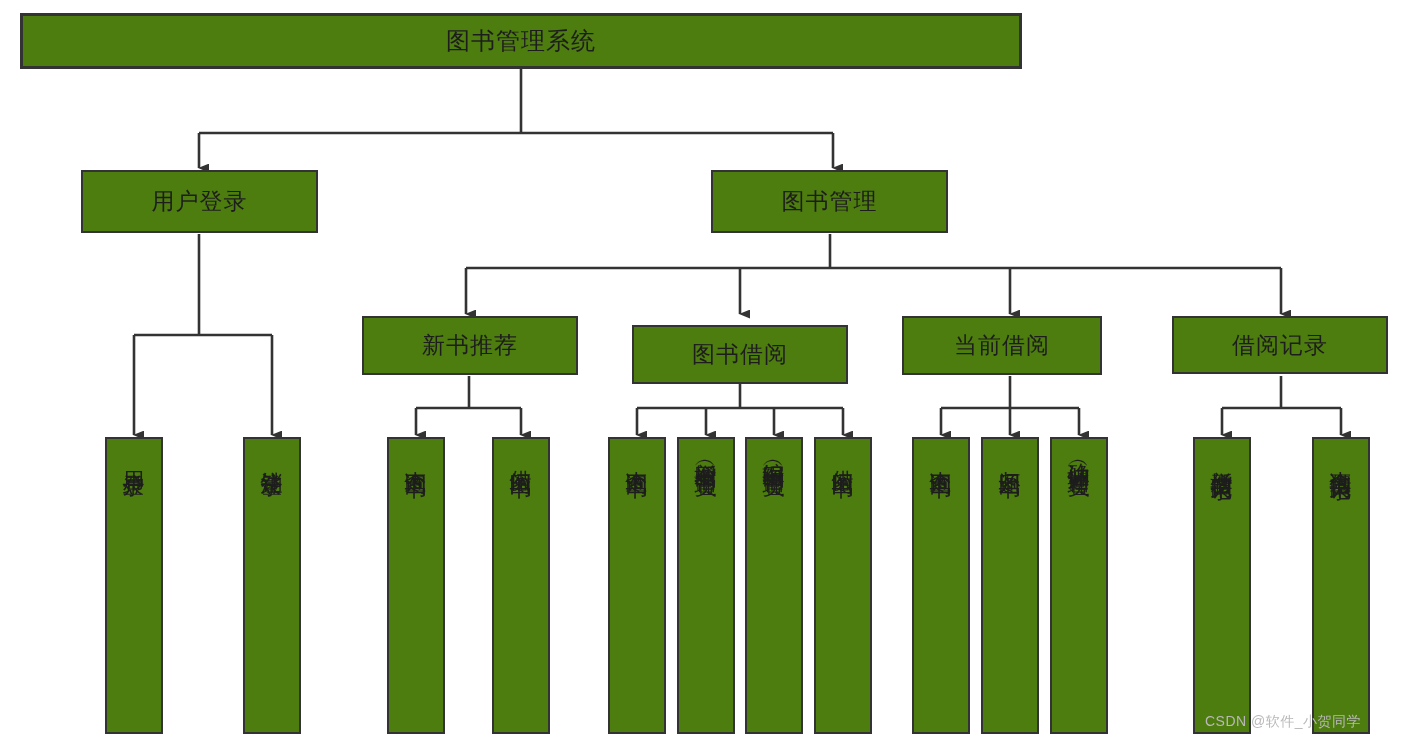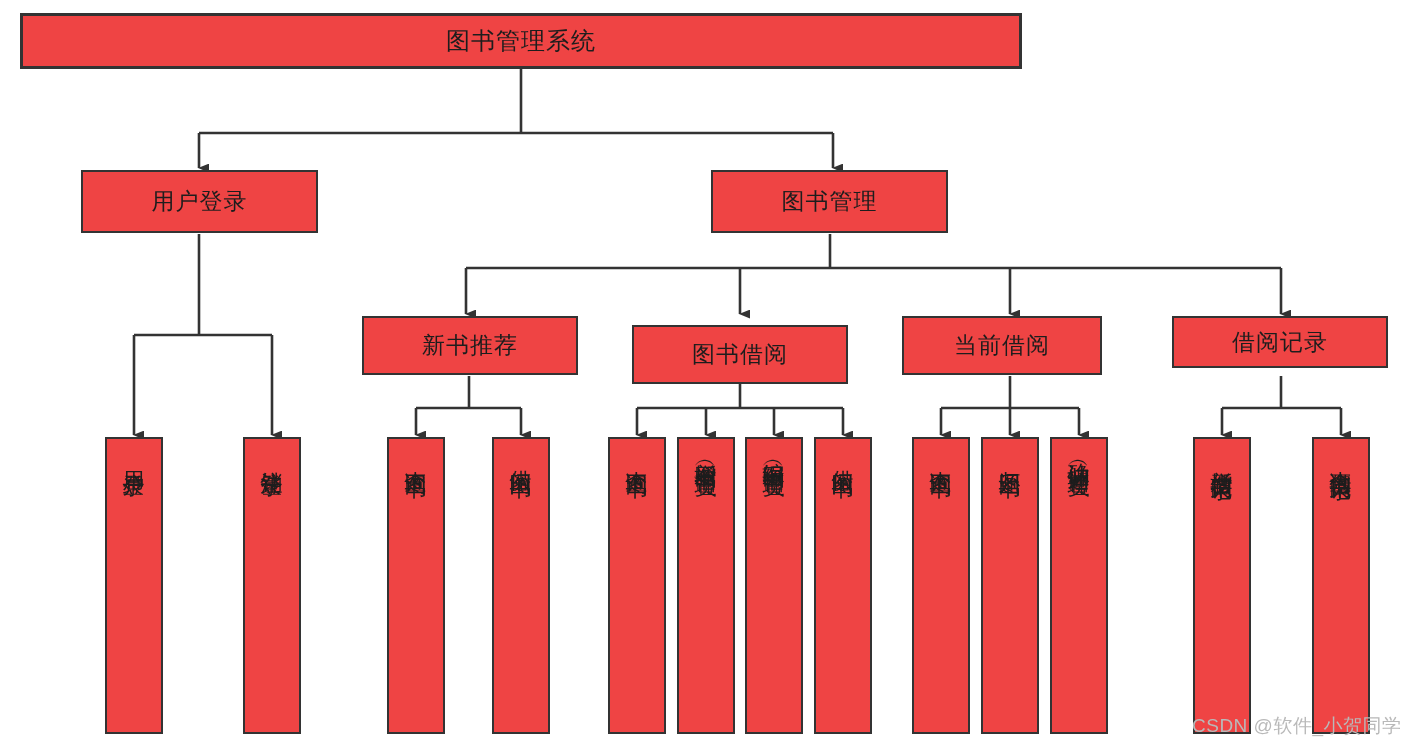--- a/index.html
+++ b/index.html
@@ -18,21 +18,21 @@
   svg.links{
     position:absolute;
     left:0; top:0;
     width:1405px;
     height:747px;
     pointer-events:none;
   }
   .node{
     position:absolute;
     box-sizing:border-box;
-    background:#ef4444;
+    background:#4d7c0f;
     border:2.5px solid #333333;
     display:flex;
     align-items:center;
     justify-content:center;
     color:#1d1d1d;
   }
   .node.root{
     border-width:3px;
   }
   .node .lbl{
@@ -63,25 +63,26 @@
     line-height:1.05;
     letter-spacing:2px;
     white-space:nowrap;
     margin-top:6px;
   }
   .v-node.pad-top .lbl{
     margin-top:14px;
   }
   .watermark{
     position:absolute;
-    font-size:19px;
+    font-size:14px;
     color:#b9b9b9;
     white-space:nowrap;
     letter-spacing:0.5px;
     pointer-events:none;
+    margin-left:13px;
   }
 </style>
 </head>
 <body>
 
 <div id="canvas">
 
   <svg class="links" viewBox="0 0 1405 747" xmlns="http://www.w3.org/2000/svg">
     <defs>
       <marker id="arrow" markerWidth="10" markerHeight="11" refX="4.4" refY="10" orient="auto" markerUnits="userSpaceOnUse">
@@ -149,21 +150,21 @@
   </div>
 
   <div class="node h-node" style="left:632px; top:325px; width:216px; height:59px;">
     <span class="lbl">图书借阅</span>
   </div>
 
   <div class="node h-node" style="left:902px; top:316px; width:200px; height:59px;">
     <span class="lbl">当前借阅</span>
   </div>
 
-  <div class="node h-node" style="left:1172px; top:316px; width:216px; height:52px;">
+  <div class="node h-node" style="left:1172px; top:316px; width:216px; height:58px;">
     <span class="lbl">借阅记录</span>
   </div>
 
   <div class="node v-node pad-top" style="left:105px; top:437px; width:58px; height:297px;">
     <span class="lbl">用户登录</span>
   </div>
 
   <div class="node v-node pad-top" style="left:243px; top:437px; width:58px; height:297px;">
     <span class="lbl">注销登录</span>
   </div>

